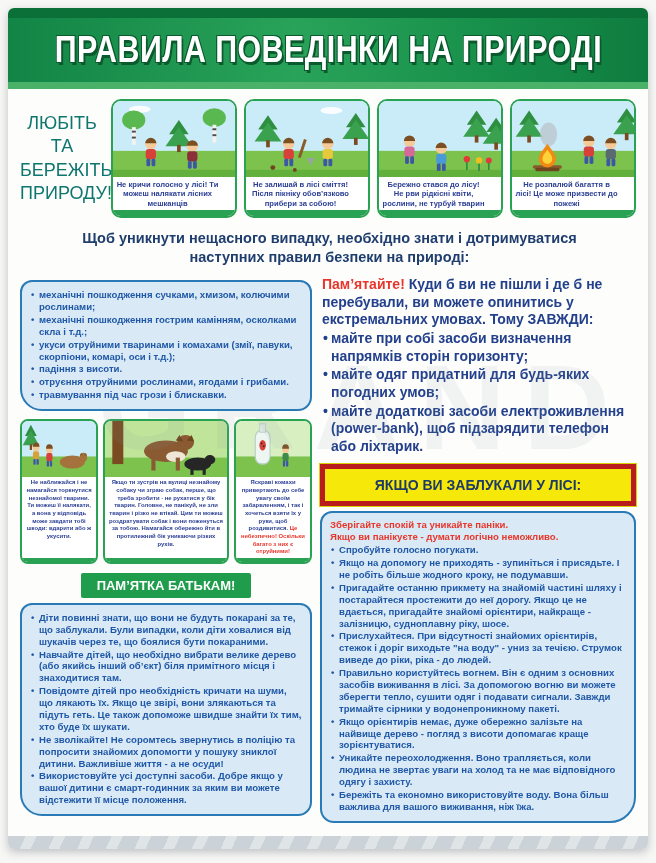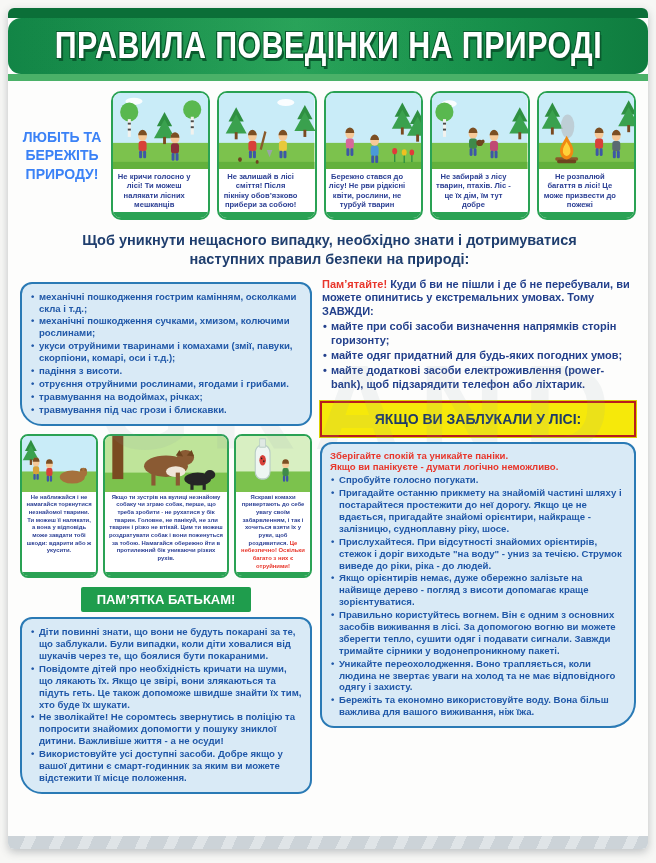--- a/index.html
+++ b/index.html
@@ -17,36 +17,36 @@
     overflow:hidden;
   }
   .watermark {
     position:absolute; left:90px; top:330px;
     font-size:120px; font-weight:800; letter-spacing:18px;
     color:rgba(140,155,170,.10); z-index:5; pointer-events:none;
   }
   
   .strip-dark { height:10px; background:#0b6f38; }
   .title-band {
-    height:56px;
+    height:64px;
     background:linear-gradient(90deg,#12854612,transparent),linear-gradient(90deg,#128546,#2aa45a 45%,#17904b 75%,#0f7c3f);
-    display:flex; align-items:center; justify-content:center;border-radius:13px;
+    display:flex; align-items:center; justify-content:center;
   }
   .title-band h1 {
     margin:0; color:#ffffff; font-size:33px; font-weight:800;
     letter-spacing:.5px; transform:scale(.92,1.12);
     text-shadow:2px 2px 0 #0a5a2e,-1px -1px 0 #0a5a2e,1px -1px 0 #0a5a2e,-1px 1px 0 #0a5a2e;
     white-space:nowrap;
   }
   .strip-light { height:7px; background:#4ab168; }
   
   .cards-row { display:flex; gap:7px; padding:10px 12px 4px 12px; align-items:stretch; }
   .slogan {
     width:84px; flex:0 0 84px; align-self:center;
-    color:#3b82f6; font-weight:700; font-size:14px; line-height:1.3; text-align:center;
+    color:#0f766e; font-weight:400; font-size:18px; line-height:1.3; text-align:center;
   }
   .card {
     flex:1; border:2px solid #2aa254; border-radius:10px; background:#fff;
     overflow:hidden; display:flex; flex-direction:column; min-width:0;
   }
   .card .scene { display:block; width:100%; height:76px; }
   .card .caption {
     flex:1; font-size:7.6px; font-weight:700; color:#2b3f94;
     text-align:center; line-height:1.25; padding:3px 16px 2px 3px;
   }
@@ -87,26 +87,26 @@
     text-align:center; line-height:1.3; padding:2px 3px;
   }
   .mini .caption .red-part { color:#e8362b; }
   .mini .foot { height:4px; background:#2aa254; }
   .hdr-green {
     width:fit-content; margin:9px auto 0 auto;
     background:#1f9d4d; color:#fff; font-weight:800; font-size:13px;
     padding:5px 16px; border-radius:2px; text-align:center;
   }
   
-  .remember { color:#23408c; font-weight:700; font-size:11px; line-height:1.26; padding:1px 2px; }
+  .remember { color:#23408c; font-weight:700; font-size:14px; line-height:1.26; padding:1px 2px; }
   .remember .lead-red { color:#e8362b; font-weight:800; }
   .hdr-yellow {
     background:#f6e90a; color:#1e3a66; font-weight:800; font-size:14px;
     text-align:center; padding:8px 6px; margin:7px 0 0 0;
-    border:2px solid #b91c1c; box-shadow:0 0 0 1px #d9d200;
+    border:5px solid #b91c1c; box-shadow:0 0 0 1px #d9d200;
   }
   .lost-warning { color:#e8362b; font-weight:800; }
   .bottom-edge {
     position:absolute; left:0; bottom:0; width:100%; height:13px;
     background:repeating-linear-gradient(115deg,#ccd3d8 0 16px,#dfe4e7 16px 26px);
   }
 </style>
 </head>
 <body>
 
@@ -200,36 +200,20 @@
             <circle cx="72" cy="49" r="2.6" fill="#e23a3a"></circle>
           <line x1="82" y1="59" x2="82" y2="51" stroke="#2e8f41" stroke-width="1.4"></line>
             <circle cx="82" cy="50" r="2.6" fill="#f0c020"></circle>
           <line x1="90" y1="58" x2="90" y2="51" stroke="#2e8f41" stroke-width="1.4"></line>
             <circle cx="90" cy="50" r="2.4" fill="#e23a3a"></circle>
         </svg>
         <div class="caption">Бережно стався до лісу! Не рви рідкісні квіти, рослини, не турбуй тварин</div>
         <div class="foot"></div>
       </div>
 
-      <div class="card">
-        <svg class="scene" viewBox="0 0 100 64" preserveAspectRatio="none">
-          <rect width="100" height="46" fill="#c9ecf8"></rect>
-            <ellipse cx="18" cy="9" rx="8" ry="3" fill="#fff" opacity=".9"></ellipse>
-          <rect y="42" width="100" height="22" fill="#7cc24d"></rect>
-            <rect y="58" width="100" height="6" fill="#63b13c"></rect>
-          <use href="#sym-birch" x="4" y="8"></use>
-            <use href="#sym-pine" x="82" y="12"></use>
-          <use href="#sym-kid" x="36" y="28" color="#3f8a4a"></use>
-            <use href="#sym-kid" x="58" y="30" color="#c04a74"></use>
-          <ellipse cx="50" cy="42" rx="3.6" ry="2.6" fill="#6e451f"></ellipse>
-            <circle cx="53.5" cy="40.8" r="1.6" fill="#6e451f"></circle>
-        </svg>
-        <div class="caption">Не забирай з лісу тварин, птахів. Ліс - це їх дім, їм тут добре</div>
-        <div class="foot"></div>
-      </div>
 
       <div class="card">
         <svg class="scene" viewBox="0 0 100 64" preserveAspectRatio="none">
           <rect width="100" height="46" fill="#c9ecf8"></rect>
           <rect y="42" width="100" height="22" fill="#7cc24d"></rect>
             <rect y="58" width="100" height="6" fill="#63b13c"></rect>
           <use href="#sym-pine" x="4" y="8"></use>
             <use href="#sym-pine" x="84" y="6"></use>
           <ellipse cx="30" cy="28" rx="7" ry="10" fill="#b9c2c8" opacity=".7"></ellipse>
           <use href="#sym-flame" x="20" y="36"></use>
@@ -240,26 +224,25 @@
         <div class="foot"></div>
       </div>
     </div>
 
     <div class="intro">Щоб уникнути нещасного випадку, необхідно знати і дотримуватися наступних правил безпеки на природі:</div>
 
     <div class="columns">
 
       <div class="col-left">
         <div class="infobox">
+          <div class="li">механічні пошкодження сучками, хмизом, колючими рослинами;</div>
           <div class="li">механічні пошкодження гострим камінням, осколками скла і т.д.;</div>
-          <div class="li">механічні пошкодження сучками, хмизом, колючими рослинами;</div>
           <div class="li">укуси отруйними тваринами і комахами (змії, павуки, скорпіони, комарі, оси і т.д.);</div>
           <div class="li">падіння з висоти.</div>
           <div class="li">отруєння отруйними рослинами, ягодами і грибами.</div>
-          <div class="li">травмування на водоймах, річках;</div>
           <div class="li">травмування під час грози і блискавки.</div>
         </div>
 
         <div class="mid-row">
           <div class="mini side">
             <svg class="scene" viewBox="0 0 100 60" preserveAspectRatio="none">
               <rect width="100" height="42" fill="#c9ecf8"></rect>
               <rect y="38" width="100" height="22" fill="#7cc24d"></rect>
               <use href="#sym-pine" x="2" y="4"></use>
               <use href="#sym-kid" x="12" y="22" color="#d8a23a"></use>
@@ -306,44 +289,46 @@
               <use href="#sym-kid" x="60" y="24" color="#3f8a4a"></use>
             </svg>
             <div class="caption"><span>Яскраві комахи привертають до себе увагу своїм забарвленням, і так і хочеться взяти їх у руки, щоб роздивитися. </span><span class="red-part">Це небезпечно! Оскільки багато з них є отруйними!</span></div>
             <div class="foot"></div>
           </div>
         </div>
 
         <div class="hdr-green">ПАМ’ЯТКА БАТЬКАМ!</div>
         <div class="infobox">
           <div class="li">Діти повинні знати, що вони не будуть покарані за те, що заблукали. Були випадки, коли діти ховалися від шукачів через те, що боялися бути покараними.</div>
+          <div class="li">Навчайте дітей, що необхідно вибрати велике дерево (або якийсь інший об’єкт) біля примітного місця і знаходитися там.</div>
           <div class="li">Повідомте дітей про необхідність кричати на шуми, що лякають їх. Якщо це звірі, вони злякаються та підуть геть. Це також допоможе швидше знайти їх тим, хто буде їх шукати.</div>
           <div class="li">Не зволікайте! Не соромтесь звернутись в поліцію та попросити знайомих допомогти у пошуку зниклої дитини. Важливіше життя - а не осуди!</div>
           <div class="li">Використовуйте усі доступні засоби. Добре якщо у вашої дитини є смарт-годинник за яким ви можете відстежити її місце положення.</div>
         </div>
       </div>
 
       <div class="col-right">
         <div class="remember">
           <span class="lead-red">Пам’ятайте!</span><span> Куди б ви не пішли і де б не перебували, ви можете опинитись у екстремальних умовах. Тому ЗАВЖДИ:</span>
           <div class="li">майте при собі засоби визначення напрямків сторін горизонту;</div>
           <div class="li">майте одяг придатний для будь-яких погодних умов;</div>
           <div class="li">майте додаткові засоби електроживлення (power-bank), щоб підзарядити телефон або ліхтарик.</div>
         </div>
 
         <div class="hdr-yellow">ЯКЩО ВИ ЗАБЛУКАЛИ У ЛІСІ:</div>
 
         <div class="infobox" style="border-radius:12px 12px 26px 14px;">
           <div class="lost-warning">Зберігайте спокій та уникайте паніки.</div>
           <div class="lost-warning">Якщо ви панікуєте - думати логічно неможливо.</div>
           <div class="li">Спробуйте голосно погукати.</div>
+          <div class="li">Якщо на допомогу не приходять - зупиніться і присядьте. І не робіть більше жодного кроку, не подумавши.</div>
           <div class="li">Пригадайте останню прикмету на знайомій частині шляху і постарайтеся простежити до неї дорогу. Якщо це не вдається, пригадайте знайомі орієнтири, найкраще - залізницю, судноплавну ріку, шосе.</div>
           <div class="li">Прислухайтеся. При відсутності знайомих орієнтирів, стежок і доріг виходьте "на воду" - униз за течією. Струмок виведе до ріки, ріка - до людей.</div>
+          <div class="li">Правильно користуйтесь вогнем. Він є одним з основних засобів виживання в лісі. За допомогою вогню ви можете зберегти тепло, сушити одяг і подавати сигнали. Завжди тримайте сірники у водонепроникному пакеті.</div>
           <div class="li">Якщо орієнтирів немає, дуже обережно залізьте на найвище дерево - погляд з висоти допомагає краще зорієнтуватися.</div>
-          <div class="li">Правильно користуйтесь вогнем. Він є одним з основних засобів виживання в лісі. За допомогою вогню ви можете зберегти тепло, сушити одяг і подавати сигнали. Завжди тримайте сірники у водонепроникному пакеті.</div>
           <div class="li">Уникайте переохолодження. Воно трапляється, коли людина не звертає уваги на холод та не має відповідного одягу і захисту.</div>
           <div class="li">Бережіть та економно використовуйте воду. Вона більш важлива для вашого виживання, ніж їжа.</div>
         </div>
       </div>
     </div>
 
     <div class="bottom-edge"></div>
   </div>
 </div>
 

